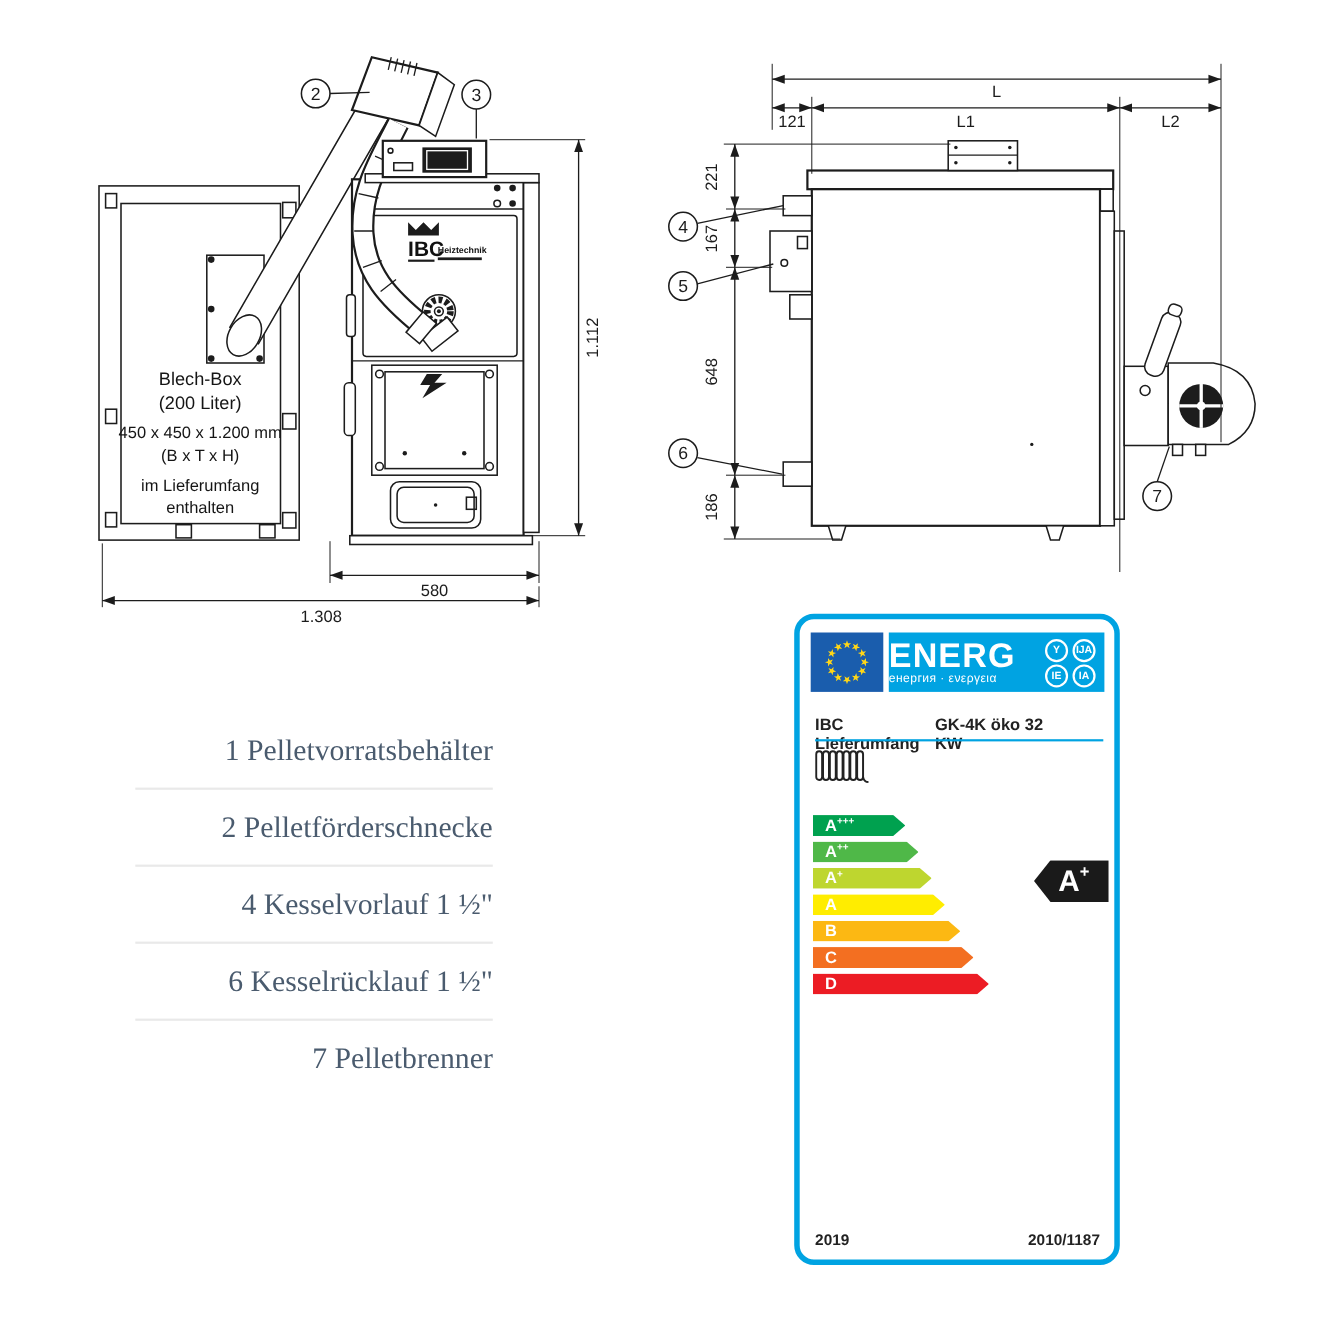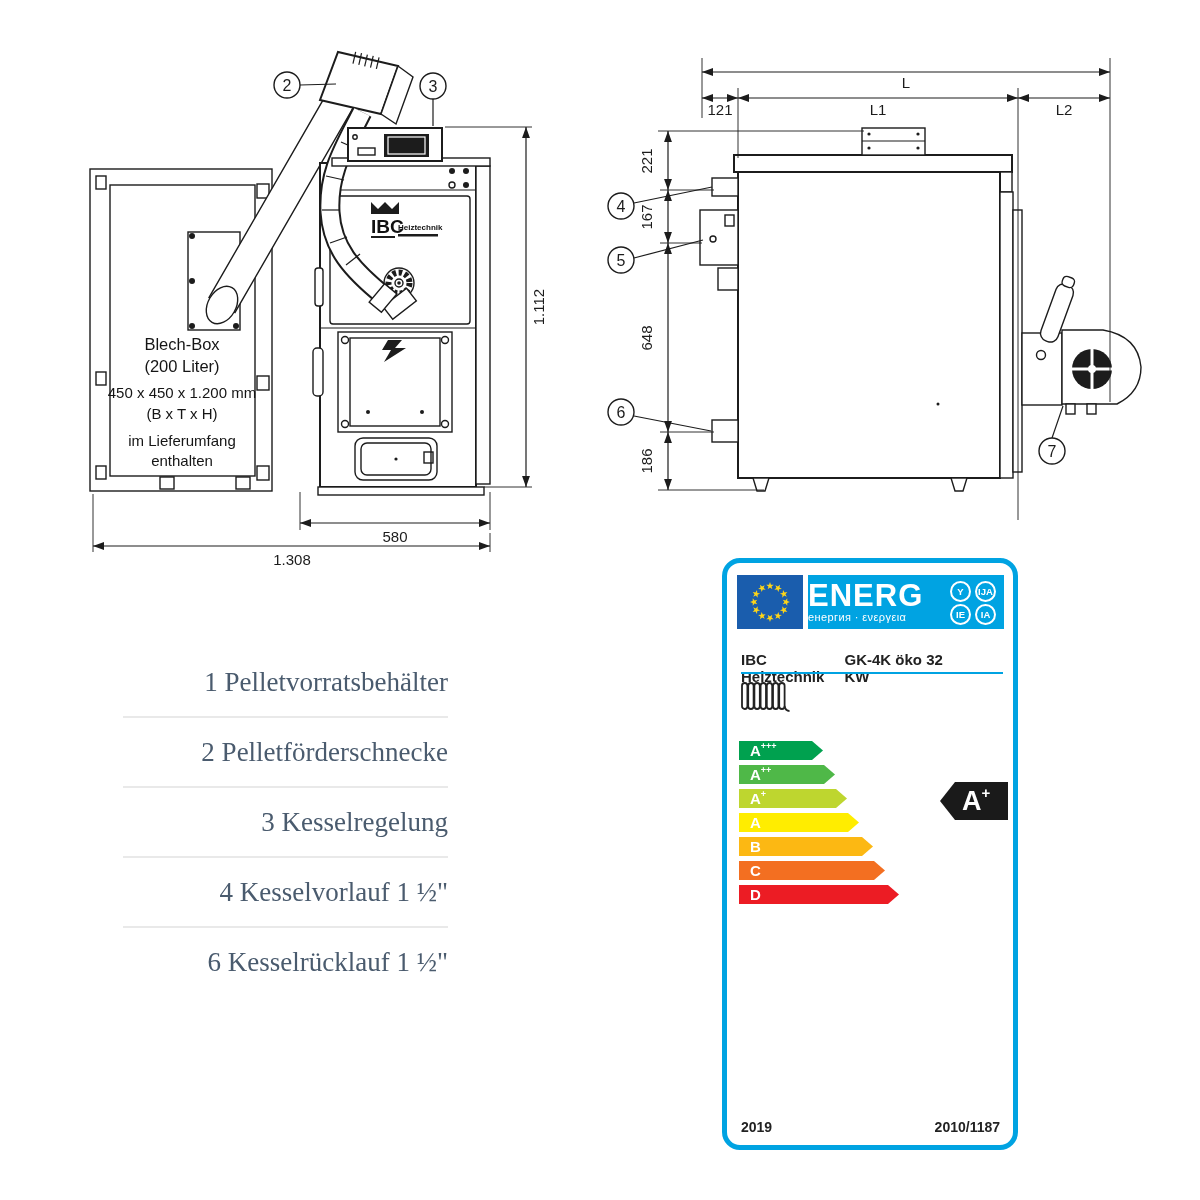--- a/index.html
+++ b/index.html
@@ -318,23 +318,23 @@
     <g>
       <line class="dim" x1="1052" y1="438" x2="1063" y2="406"></line>
       <circle class="ln" cx="1052" cy="451" r="13" stroke-width="1.6"></circle>
       <text class="ct" x="1052" y="456.5">7</text>
     </g>
   </svg>
 
   <ul id="parts-list">
     <li>1 Pelletvorratsbehälter</li>
     <li>2 Pelletförderschnecke</li>
-    <li>3 Kesselregelung</li>
     <li>4 Kesselvorlauf 1 ½"</li>
     <li>6 Kesselrücklauf 1 ½"</li>
+    <li>7 Pelletbrenner</li>
   </ul>
 
   <div id="energy-label">
     <div class="el-header">
       <div class="eu-flag" style="background: rgb(26, 93, 173);">
         <svg width="54" height="44" viewBox="-27 -22 54 44">
           <g fill="#ffd617">
             <path transform="rotate(0) translate(0,-16)" d="M0,-4 L0.94,-1.29 L3.8,-1.24 L1.52,0.49 L2.35,3.24 L0,1.6 L-2.35,3.24 L-1.52,0.49 L-3.8,-1.24 L-0.94,-1.29 Z"></path>
             <path transform="rotate(30) translate(0,-16)" d="M0,-4 L0.94,-1.29 L3.8,-1.24 L1.52,0.49 L2.35,3.24 L0,1.6 L-2.35,3.24 L-1.52,0.49 L-3.8,-1.24 L-0.94,-1.29 Z"></path>
             <path transform="rotate(60) translate(0,-16)" d="M0,-4 L0.94,-1.29 L3.8,-1.24 L1.52,0.49 L2.35,3.24 L0,1.6 L-2.35,3.24 L-1.52,0.49 L-3.8,-1.24 L-0.94,-1.29 Z"></path>
@@ -356,21 +356,21 @@
         <div class="lang-circles">
           <div class="lang-circle">Y</div>
           <div class="lang-circle">IJA</div>
           <div class="lang-circle">IE</div>
           <div class="lang-circle">IA</div>
         </div>
       </div>
     </div>
 
     <div class="el-supplier">
-      <span>IBC Heiztechnik</span>
+      <span>IBC Lieferumfang</span>
       <span class="el-model">GK-4K öko 32 KW</span>
     </div>
     <div class="el-line"></div>
 
     <svg class="el-radiator" width="50" height="32" viewBox="0 0 50 32">
       <g fill="#fff" stroke="#222" stroke-width="1.8">
         <rect x="1" y="2" width="5.4" height="26" rx="2.7"></rect>
         <rect x="7.2" y="2" width="5.4" height="26" rx="2.7"></rect>
         <rect x="13.4" y="2" width="5.4" height="26" rx="2.7"></rect>
         <rect x="19.6" y="2" width="5.4" height="26" rx="2.7"></rect>

